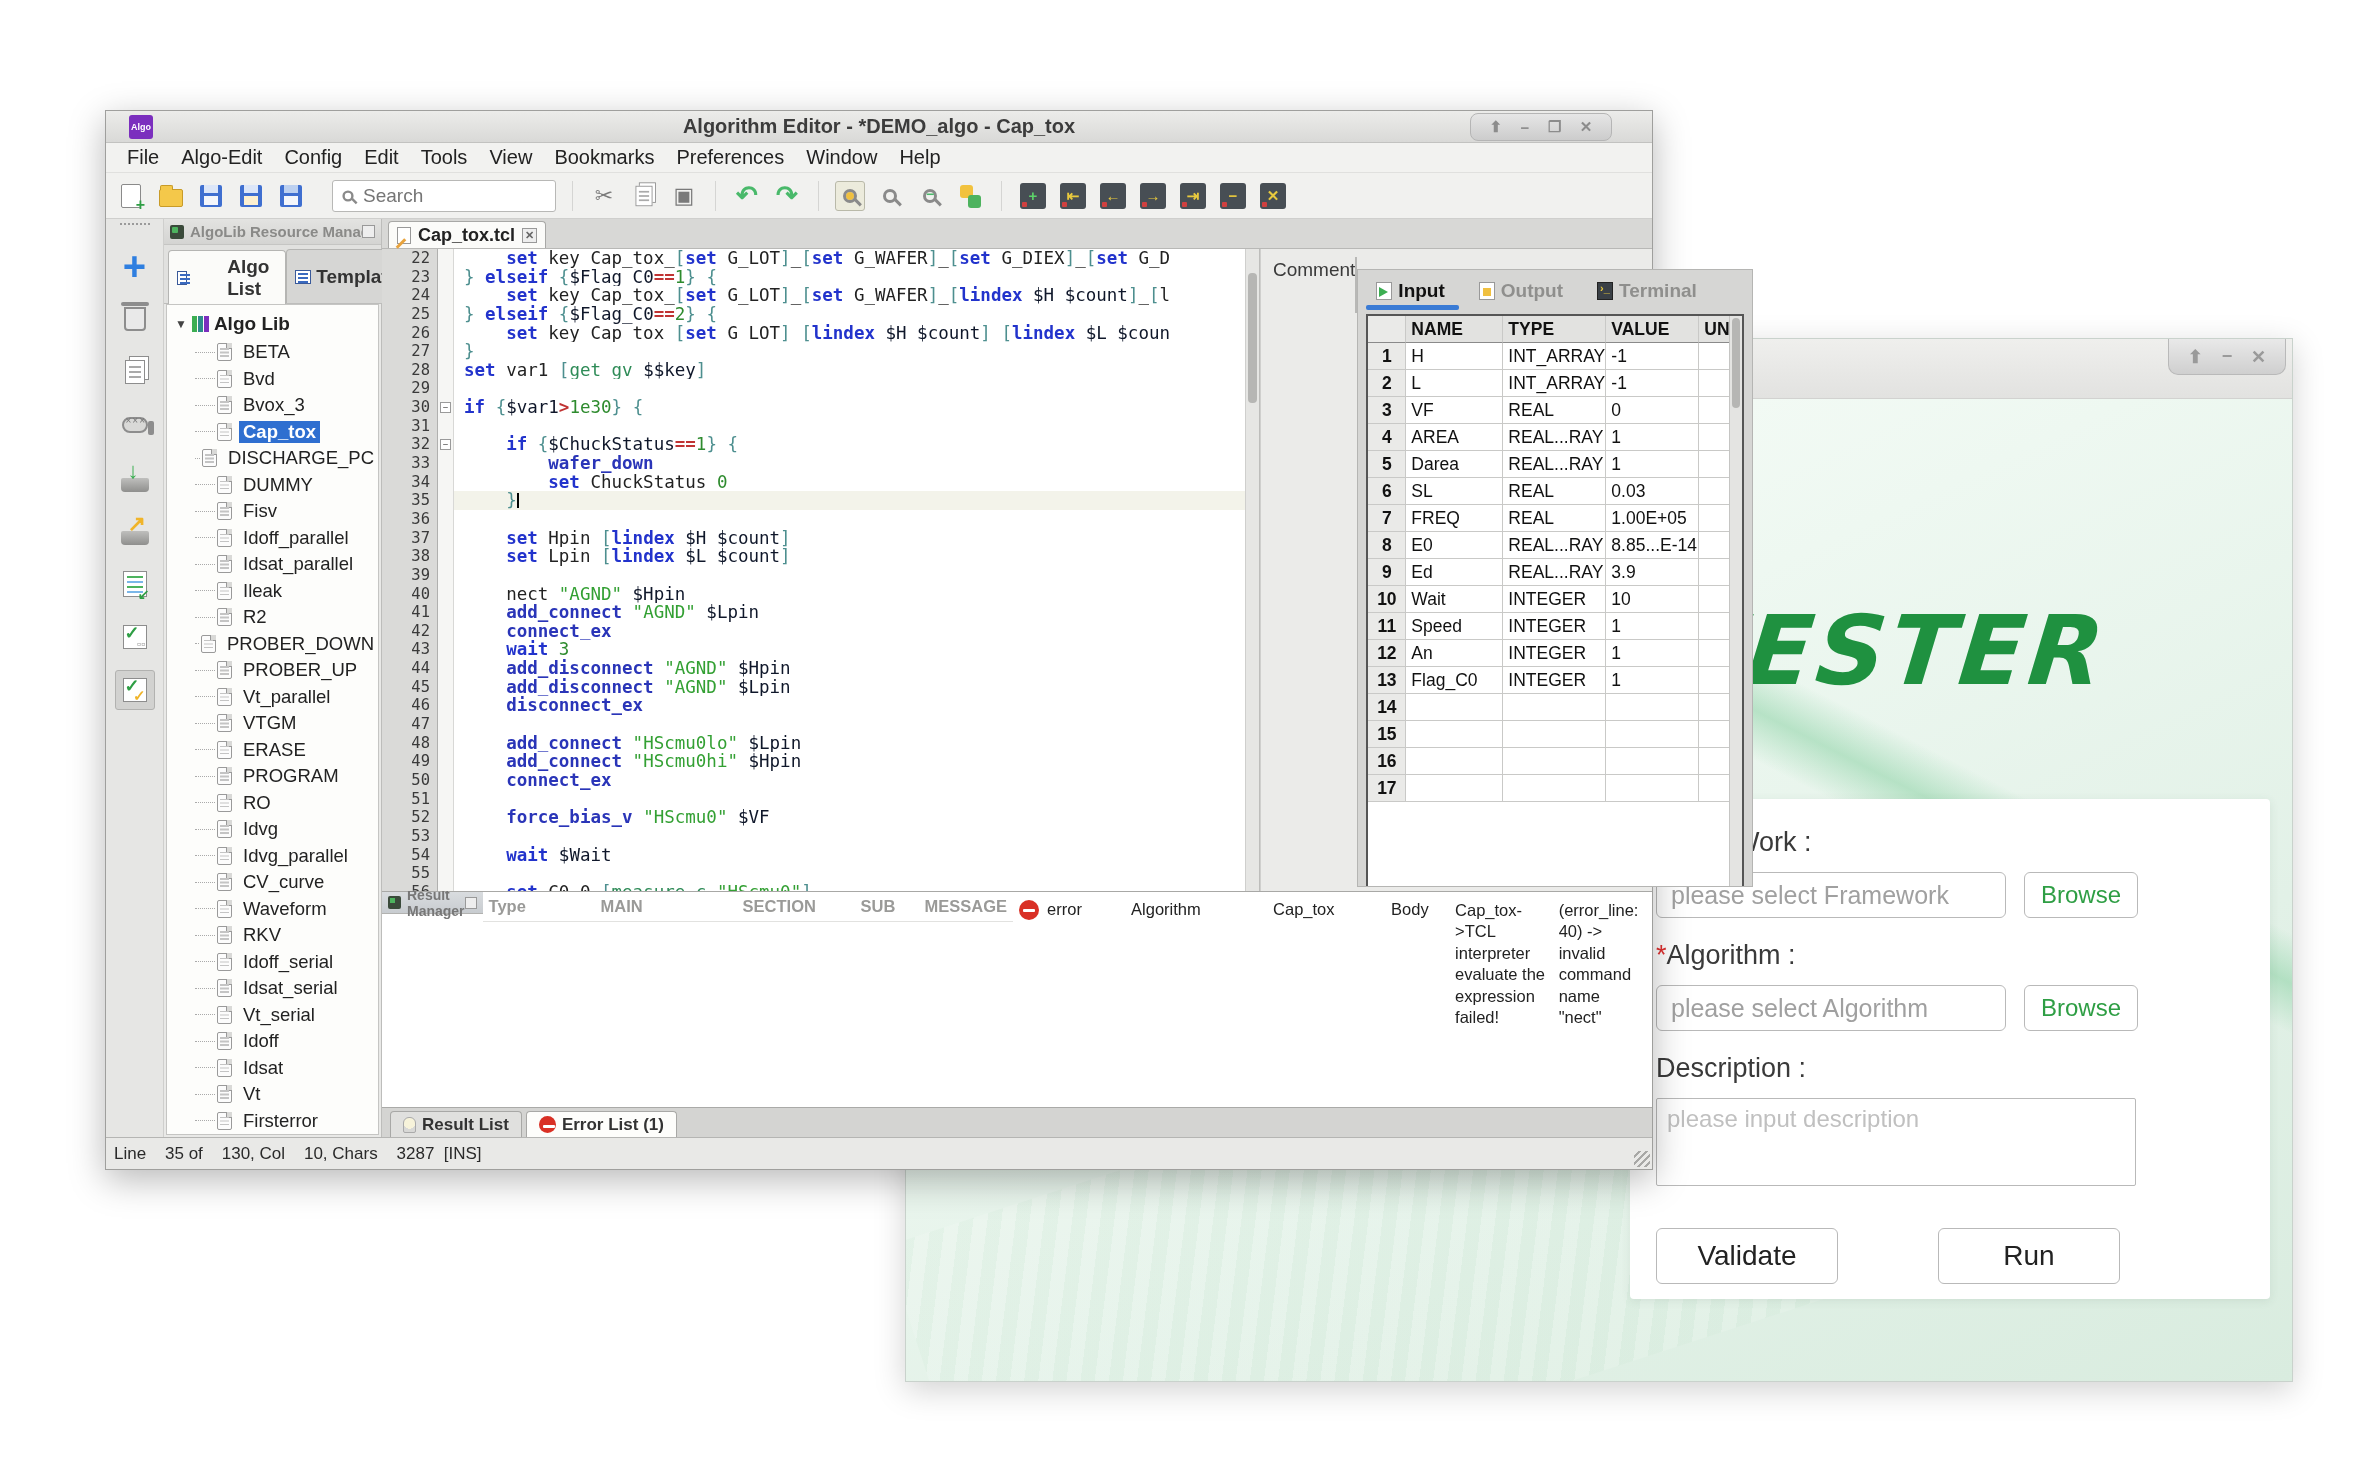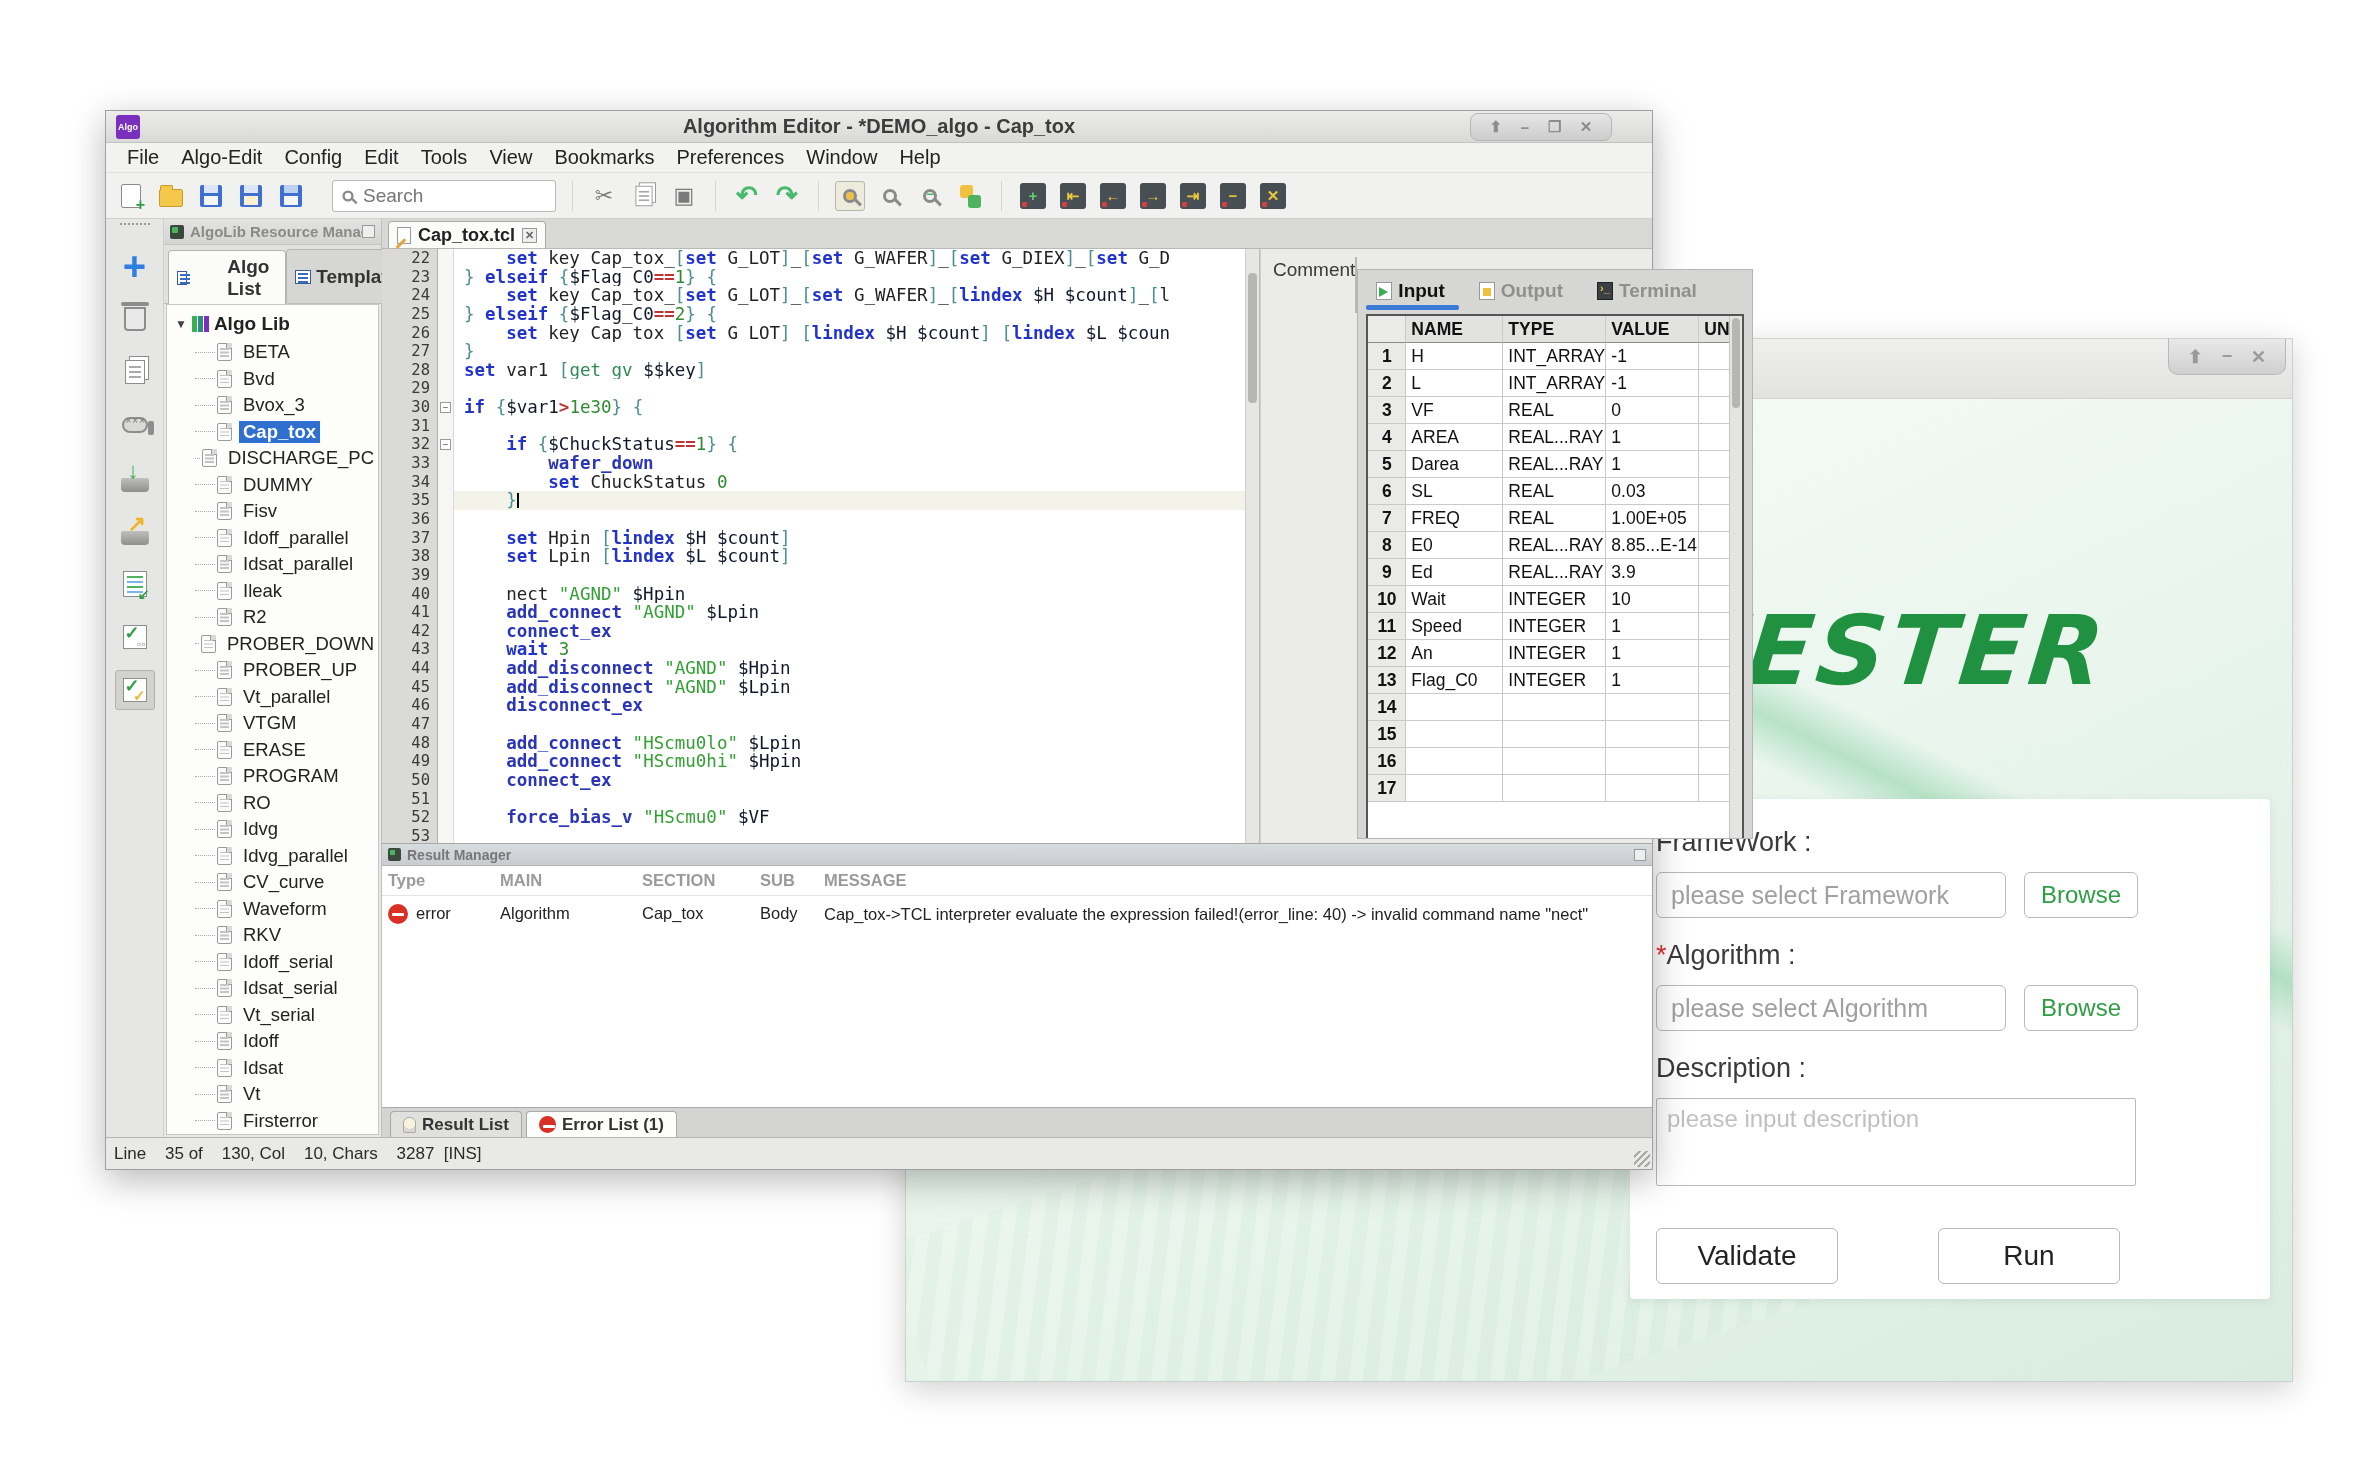--- a/index.html
+++ b/index.html
@@ -37,21 +37,21 @@
   .f-buttons { display:flex; margin-top:38px; }
   .btn-big { width:182px; height:56px; background:#fff; border:1px solid #b9b9b9; border-radius:6px; font-size:28px; color:#222;
     cursor:pointer; font-family:"Liberation Sans", sans-serif;}
   .btn-run { margin-left:100px; }
 
   
   .win-editor { position:absolute; left:105px; top:110px; width:1548px; height:1060px; z-index:2;
     background:#efefed; border:1px solid #9f9f9d; box-shadow:0 10px 34px rgba(0,0,0,.28); display:flex; flex-direction:column; }
   .titlebar { height:32px; background:linear-gradient(#ececea,#d9d9d7); border-bottom:1px solid #c2c2c0; position:relative;
     display:flex; align-items:center; }
-  .app-icon { position:absolute; left:10px; top:4px; width:24px; height:24px; background:#7b2fbe; border-radius:3px; color:#fff;
+  .app-icon { position:absolute; left:23px; top:4px; width:24px; height:24px; background:#7b2fbe; border-radius:3px; color:#fff;
     font-size:9px; font-weight:bold; display:flex; align-items:center; justify-content:center;}
   .title-text { width:100%; text-align:center; font-size:20px; font-weight:bold; color:#3c3c3c; }
   .win-pill { position:absolute; right:40px; top:2px; width:142px; height:28px; background:linear-gradient(#e6e6e6,#cccccc);
     border:1px solid #b5b5b5; border-radius:8px; display:flex; align-items:center; justify-content:space-evenly;}
   .win-pill span { color:#8c8c8c; font-weight:bold; font-size:15px; cursor:default; }
 
   .menubar { height:30px; background:#f2f2f0; display:flex; align-items:center; padding-left:10px; border-bottom:1px solid #e0e0de;}
   .menu-item { font-size:20px; color:#222; padding:0 11px; cursor:default; }
 
   .toolbar { height:46px; background:#f1f1ef; display:flex; align-items:center; border-bottom:1px solid #cfcfcd; gap:6px;}
@@ -189,21 +189,21 @@
   .io-table { flex:1; background:#fff; border:2px solid #555; border-bottom:none; margin-top:4px; overflow:hidden; position:relative;}
   .io-grid { display:grid; grid-template-columns:38px 97px 103px 93px 43px; }
   .io-grid > div { border-right:1px solid #c9c9c7; border-bottom:1px solid #c9c9c7; font-size:17.5px; color:#111;
     padding:0 5px; display:flex; align-items:center; height:27px; overflow:hidden; white-space:nowrap;}
   .io-grid > div.hdr { background:#e2e2e0; font-weight:bold; border-bottom:1px solid #8a8a8a; }
   .io-grid > div.rn { background:#eaeae8; font-weight:bold; justify-content:center; }
   .io-scroll { position:absolute; right:0; top:0; bottom:0; width:13px; background:#e4e4e2; border-left:1px solid #c5c5c3;}
   .io-scroll .thumb { position:absolute; left:2px; top:2px; width:8px; height:90px; background:#b6b6b4; border-radius:4px;}
 
   
-  .resultpanel { height:264px; border-top:1px solid #a8a8a6; background:#fff; display:flex; flex-direction:column;}
+  .resultpanel { height:216px; border-top:1px solid #a8a8a6; background:#fff; display:flex; flex-direction:row;}
   .rm-titlebar { height:22px; background:linear-gradient(#d9dcdf,#c8ccd0); display:flex; align-items:center; padding:0 6px; border-bottom:1px solid #b2b2b0;}
   .rm-titlebar .hicon { width:13px; height:13px; background:#3a4a3a; border-radius:2px; position:relative; margin-right:6px;}
   .rm-titlebar .hicon::after { content:""; position:absolute; left:2px; top:2px; width:5px; height:5px; background:#4db35e;}
   .rm-titlebar .htext { flex:1; font-size:14px; color:#777; font-weight:bold;}
   .rm-titlebar .hbox { width:12px; height:12px; border:1px solid #999; background:#eee;}
   .rm-grid { display:grid; grid-template-columns:112px 142px 118px 64px 1fr; }
   .rm-grid > div { font-size:16.5px; padding:4px 6px; display:flex; align-items:center;}
   .rm-grid > div.hdr { color:#9a9a98; font-weight:bold; border-bottom:1px solid #e2e2e0; height:30px;}
   .rm-row > div { color:#222; align-items:flex-start; padding-top:8px;}
   .err-ic { width:20px; height:20px; background:#d93025; border-radius:50%; position:relative; margin-right:8px; flex:none;}

